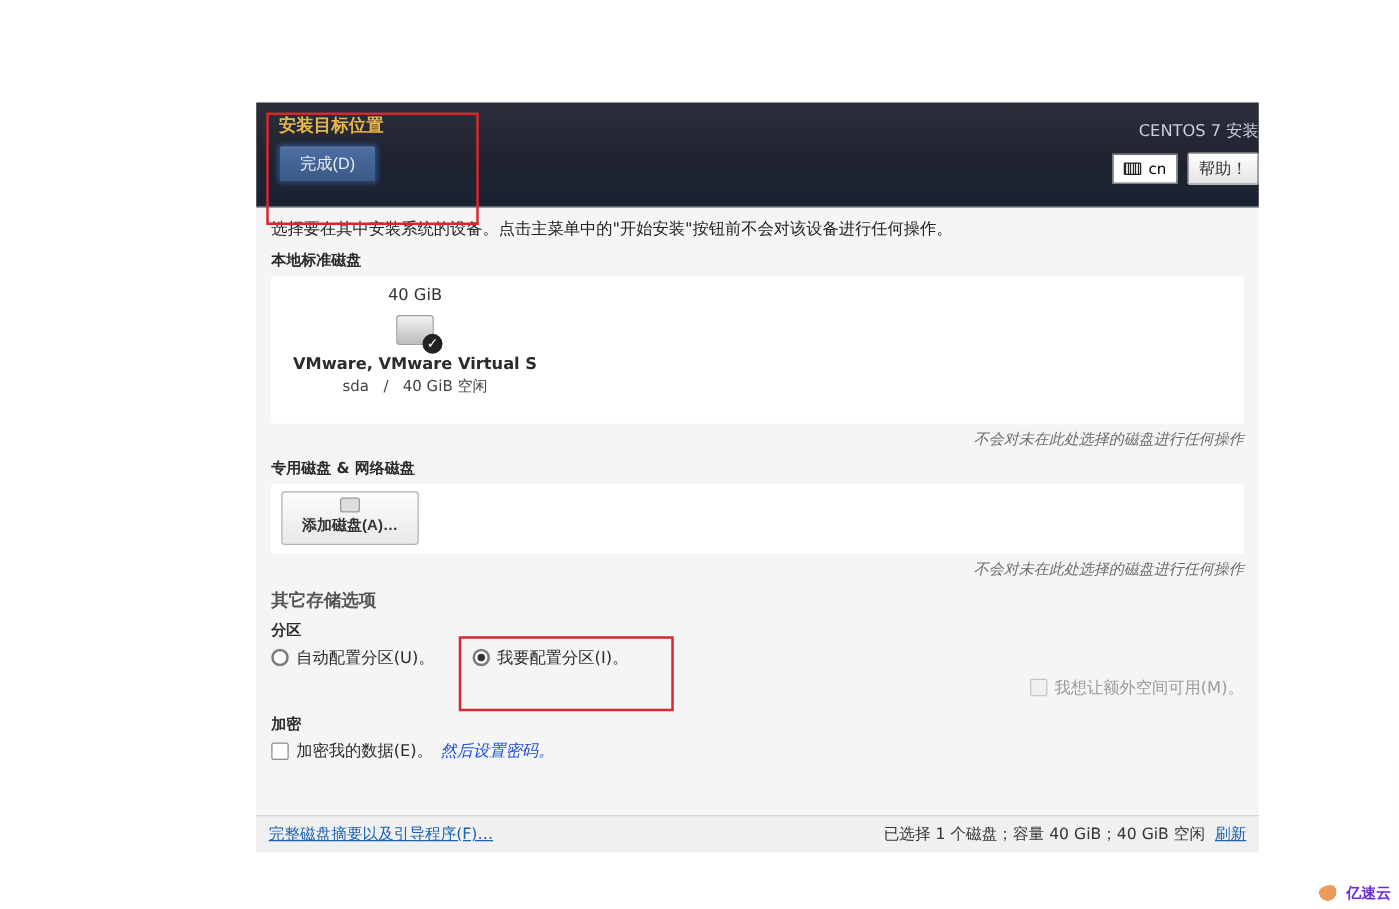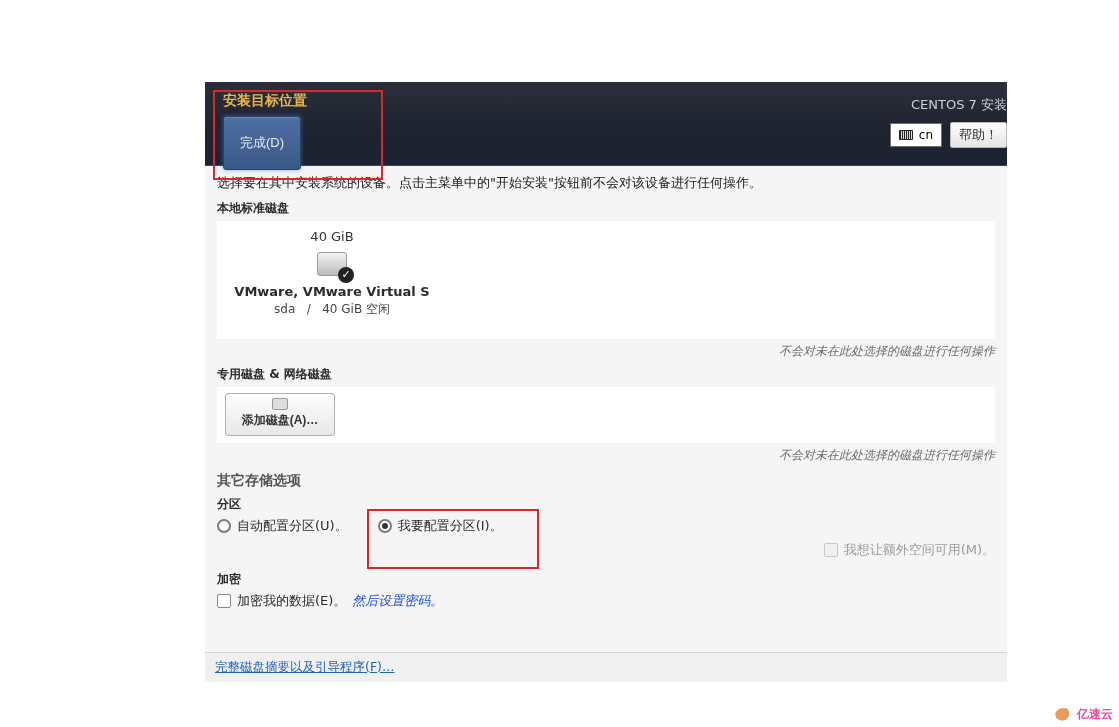--- a/index.html
+++ b/index.html
@@ -51,21 +51,21 @@
     padding-left: 8px;
   }
   .done-btn {
     margin-top: 6px;
     margin-left: 8px;
     display: inline-block;
     background: linear-gradient(#4d6fa2, #3a5987);
     border: 1px solid #2b4266;
     color: #e6ecf5;
     font-size: 13px;
-    padding: 17px 16px;
+    padding: 5px 16px;
     border-radius: 3px;
     box-shadow: inset 0 1px 0 rgba(255,255,255,.15), 0 0 4px rgba(60,120,220,.6);
     cursor: pointer;
   }
   .top-right {
     position: absolute;
     right: 0;
     top: 14px;
     text-align: right;
   }
@@ -239,21 +239,21 @@
     padding:0 10px;
     font-size:12.5px;
     color:#333;
     justify-content:space-between;
   }
   .link{ color:#1e62b5; text-decoration:underline; cursor:pointer;}
   
   .watermark{
     position:absolute;
     right:6px; bottom:4px;
-    font-size:12px; color:#ec4899;
+    font-size:12px; color:#6d28d9;
     display:flex;align-items:center;gap:4px;
     font-weight:600;
   }
   .wm-ic{width:18px;height:14px;background:radial-gradient(circle at 40% 40%, #e89b5a 0 50%, transparent 52%);border-radius:50%;}
 </style>
 </head>
 <body>
 
 <div class="app">
 
@@ -326,19 +326,23 @@
     <div class="sub-h" style="margin-top:12px;">加密</div>
     <div class="encrypt-row">
       <span class="chk"></span>
       <span>加密我的数据(E)。</span>
       <span class="hint-inline">然后设置密码。</span>
     </div>
   </div>
 
   <div class="bottom-bar">
     <span class="link">完整磁盘摘要以及引导程序(F)…</span>
+    <span>
+      <span>已选择 1 个磁盘；容量 40 GiB；40 GiB 空闲</span>
+      &nbsp;<span class="link">刷新</span>
+    </span>
   </div>
 </div>
 
 <div class="watermark">
   <span class="wm-ic"></span>
   <span>亿速云</span>
 </div>
 
 </body></html>

